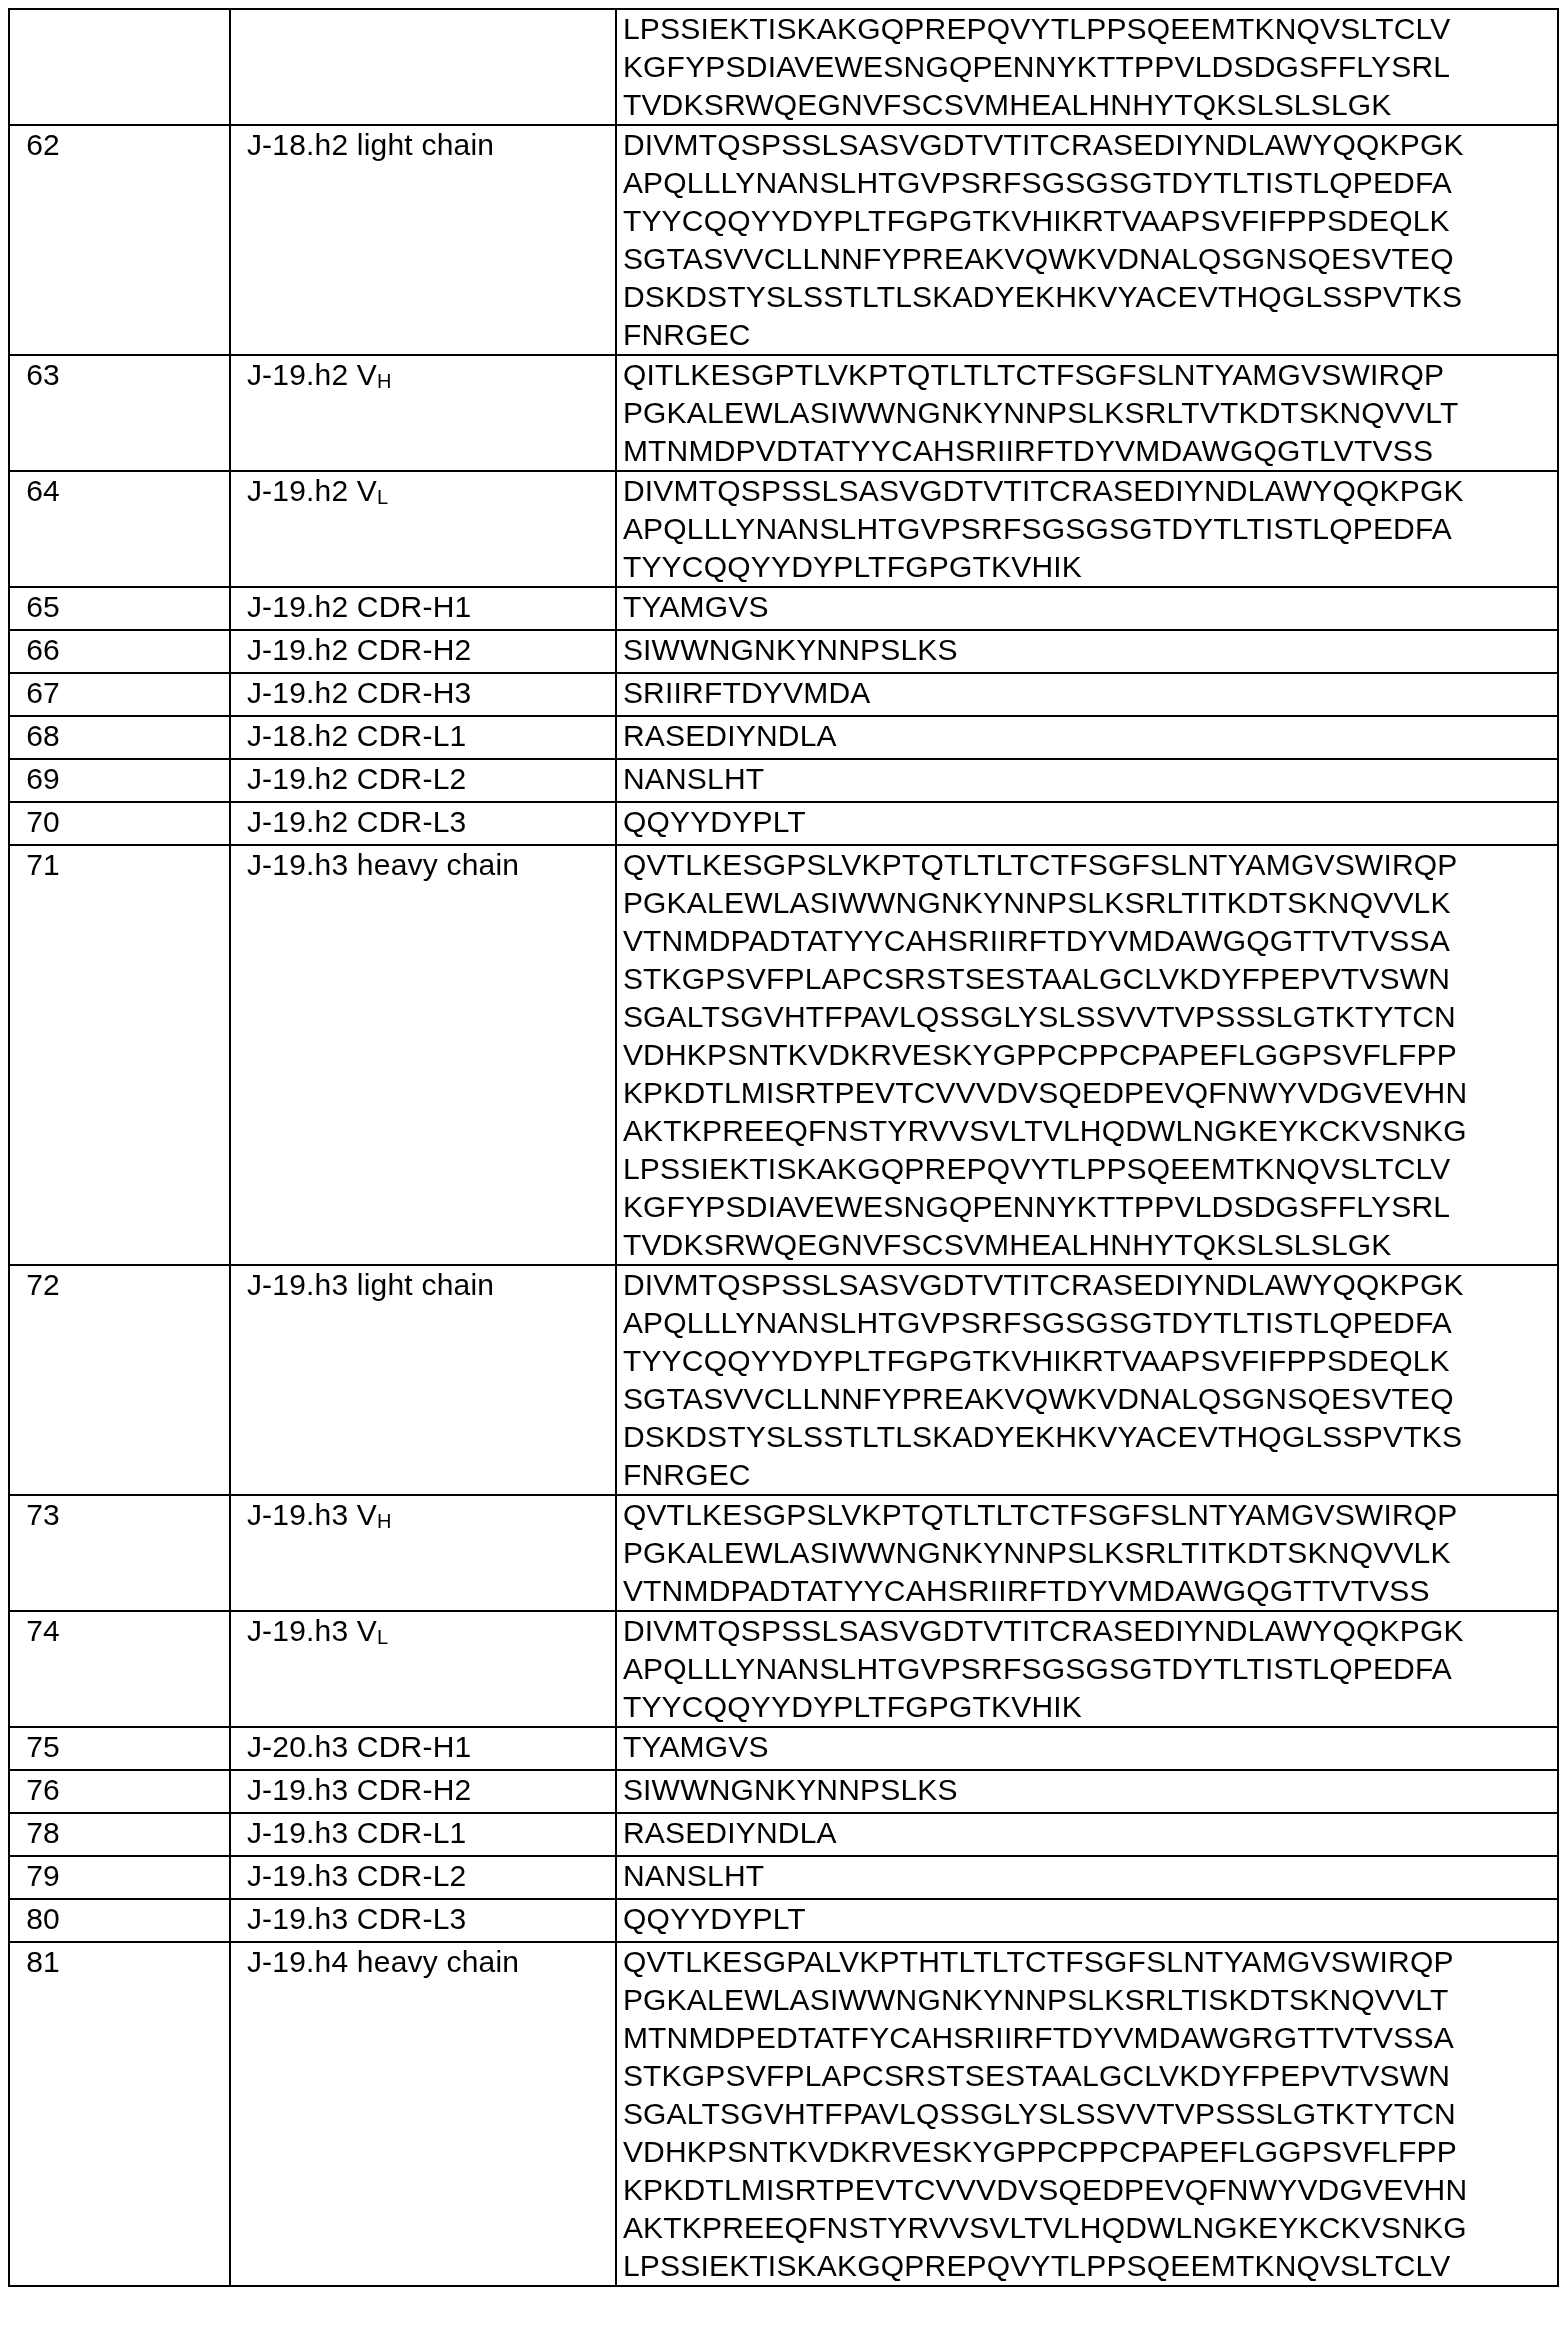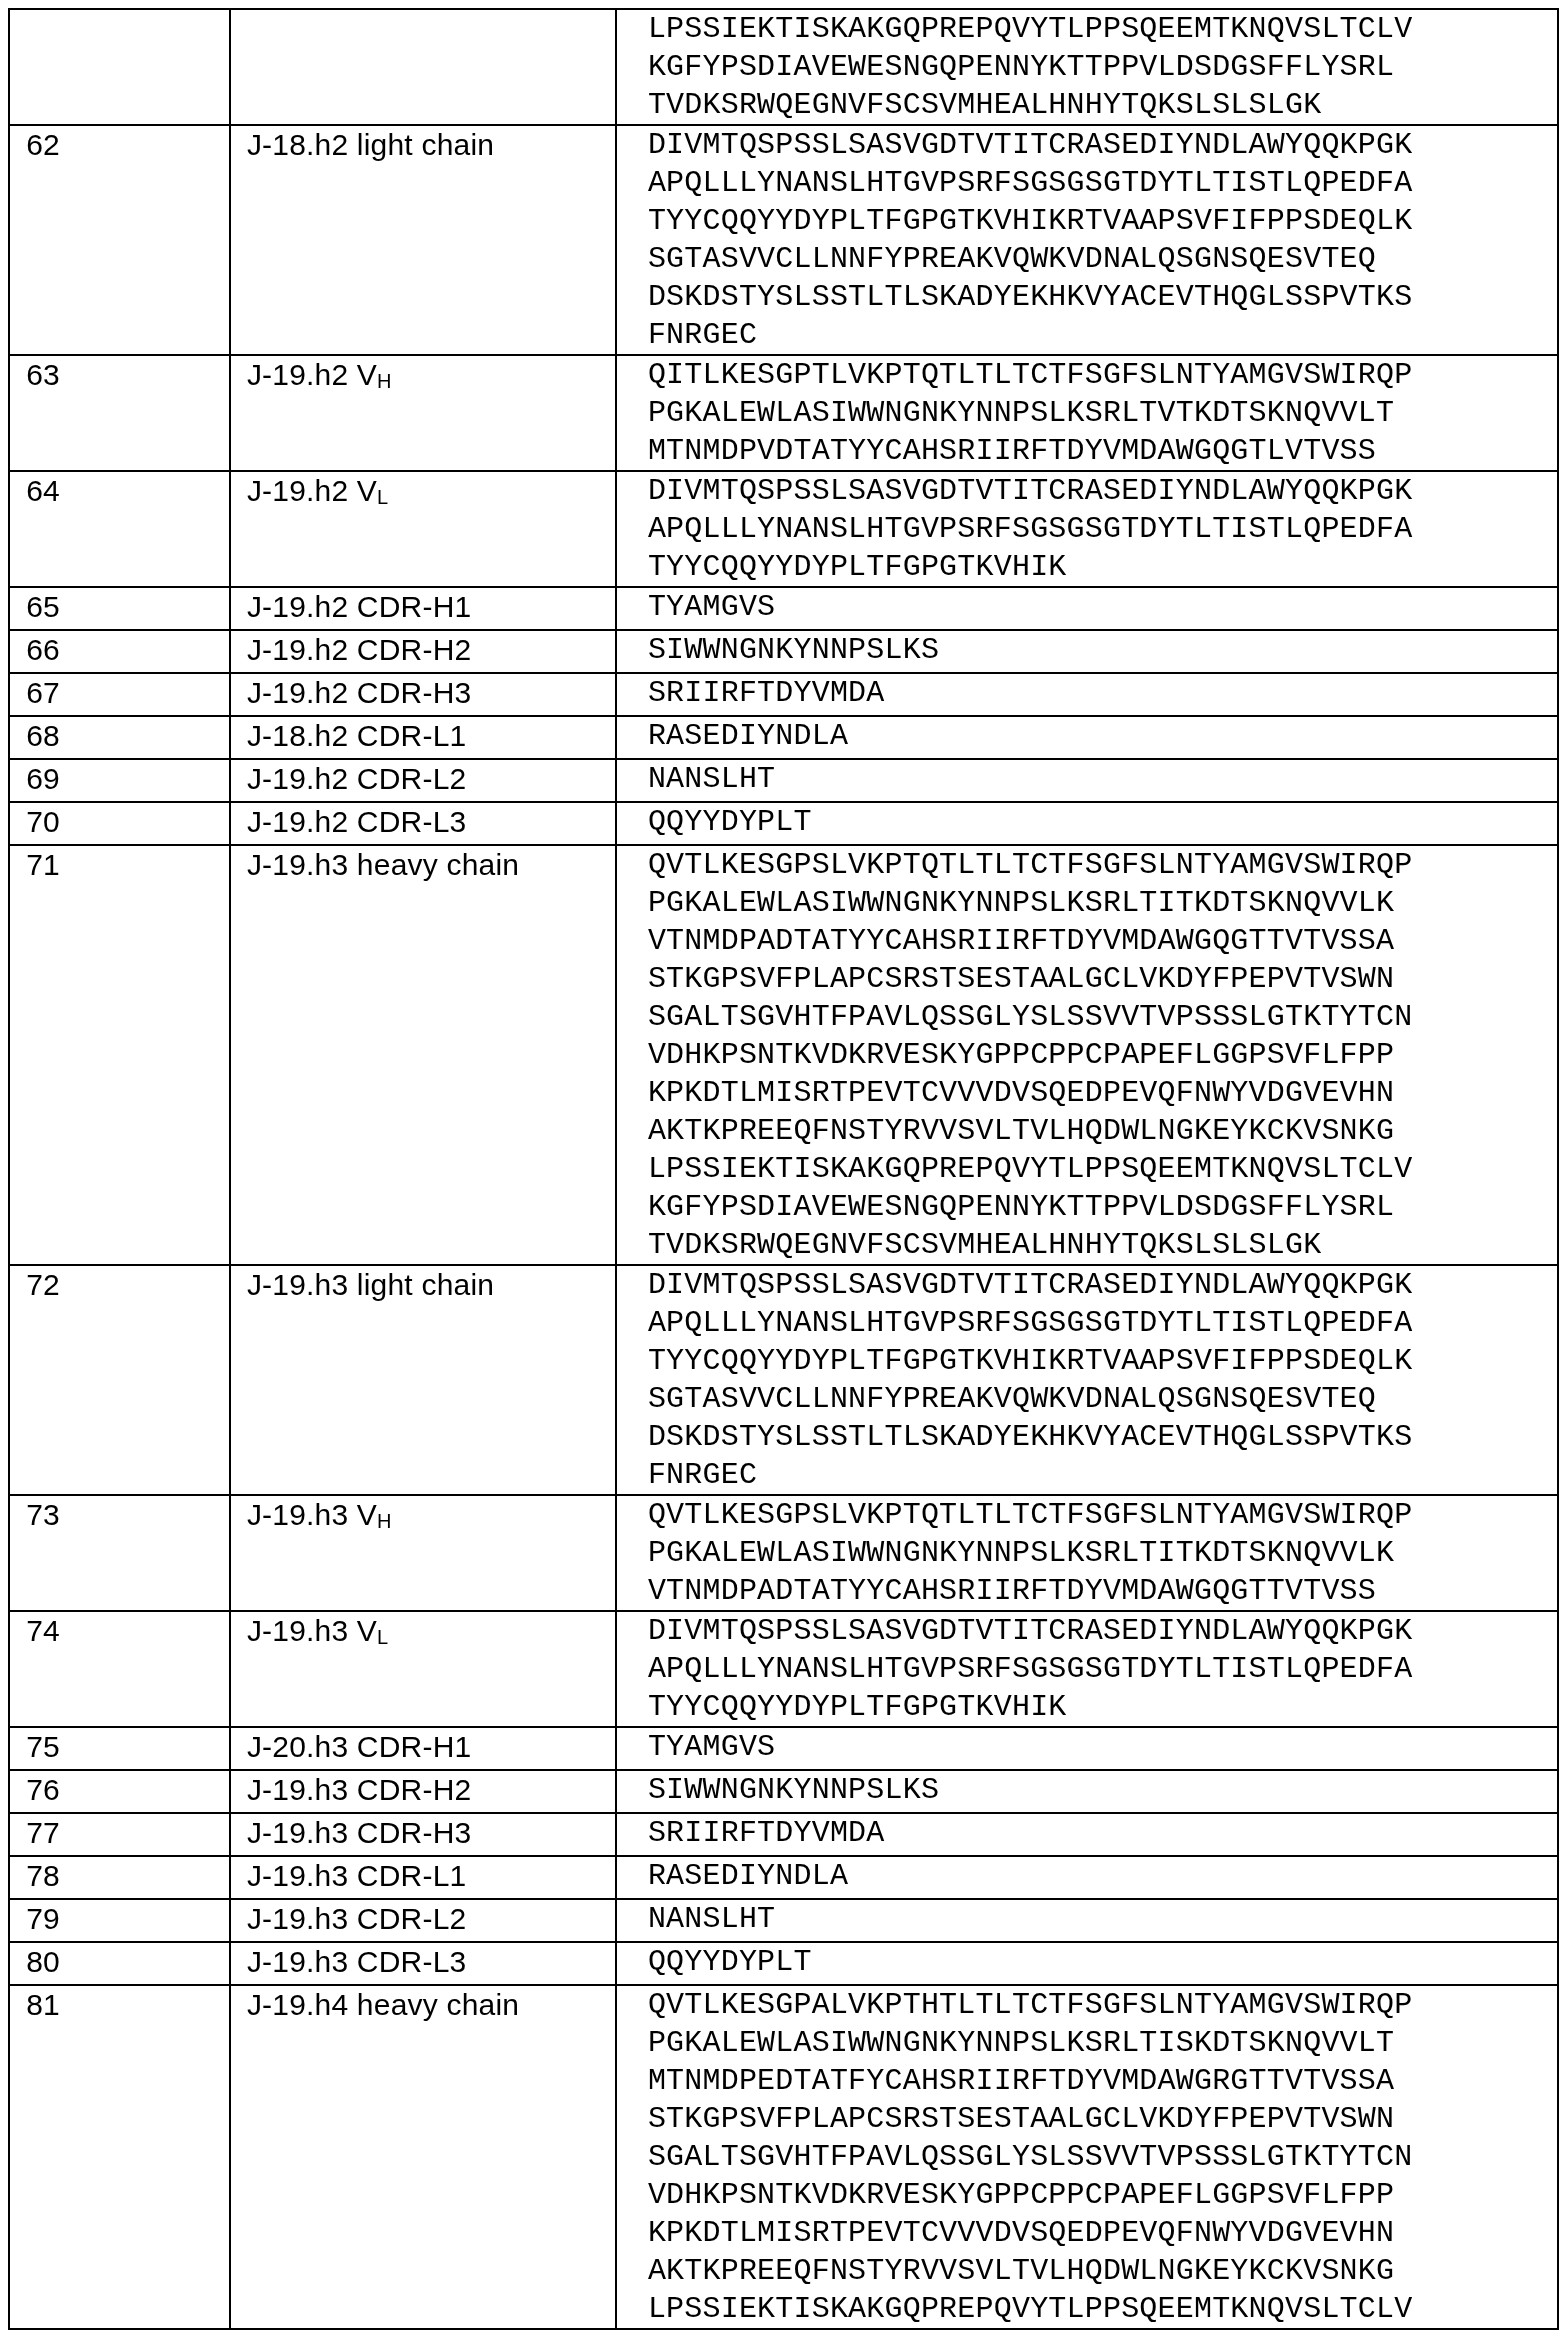--- a/index.html
+++ b/index.html
@@ -26,21 +26,21 @@
     .seq-table td {
       border: 2.5px solid #000000;
       vertical-align: top;
       padding: 0 0 0 15.7px;
       font-size: 30px;
       line-height: 38px;
       letter-spacing: 0.2px;
     }
     .seq-table td.col-id { width: 203px; padding-left: 16px; }
     .seq-table td.col-name { width: 368px; }
-    .seq-table td.col-seq { padding-left: 31px; font-family: Liberation Mono, monospace; }
+    .seq-table td.col-seq { padding-left: 6px; }
     .seq-line { display: block; white-space: nowrap; }
     .sub {
       font-size: 20px;
       position: relative;
       top: 2.5px;
     }
   </style>
 </head>
 <body>
 
@@ -197,27 +197,20 @@
   </tr>
 
   <tr>
     <td class="col-id"><span>76</span></td>
     <td class="col-name"><span>J-19.h3 CDR-H2</span><span class="sub"></span></td>
     <td class="col-seq">
           <span class="seq-line">SIWWNGNKYNNPSLKS</span>
         </td>
   </tr>
 
-  <tr>
-    <td class="col-id"><span>77</span></td>
-    <td class="col-name"><span>J-19.h3 CDR-H3</span><span class="sub"></span></td>
-    <td class="col-seq">
-          <span class="seq-line">SRIIRFTDYVMDA</span>
-        </td>
-  </tr>
 
   <tr>
     <td class="col-id"><span>78</span></td>
     <td class="col-name"><span>J-19.h3 CDR-L1</span><span class="sub"></span></td>
     <td class="col-seq">
           <span class="seq-line">RASEDIYNDLA</span>
         </td>
   </tr>
 
   <tr>

